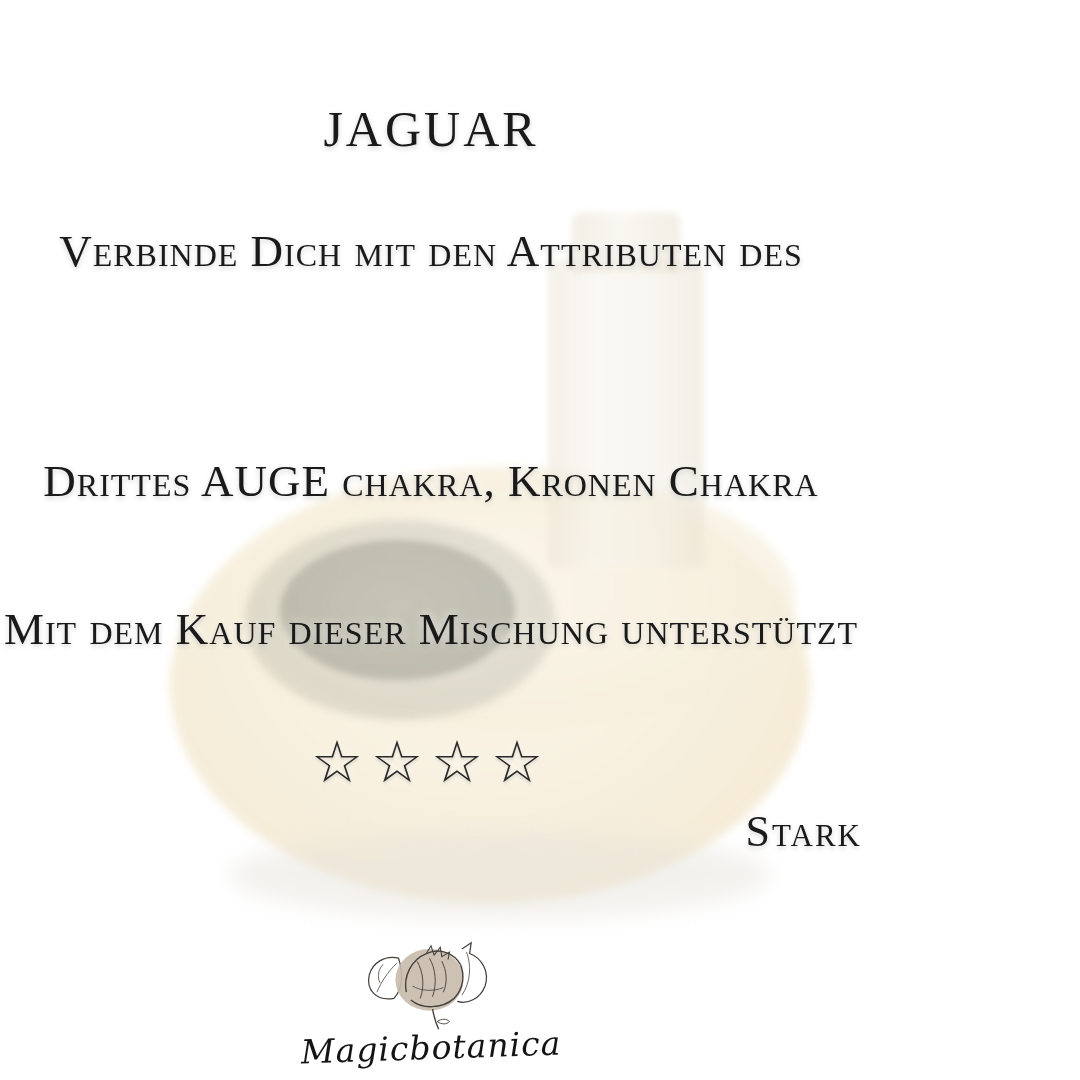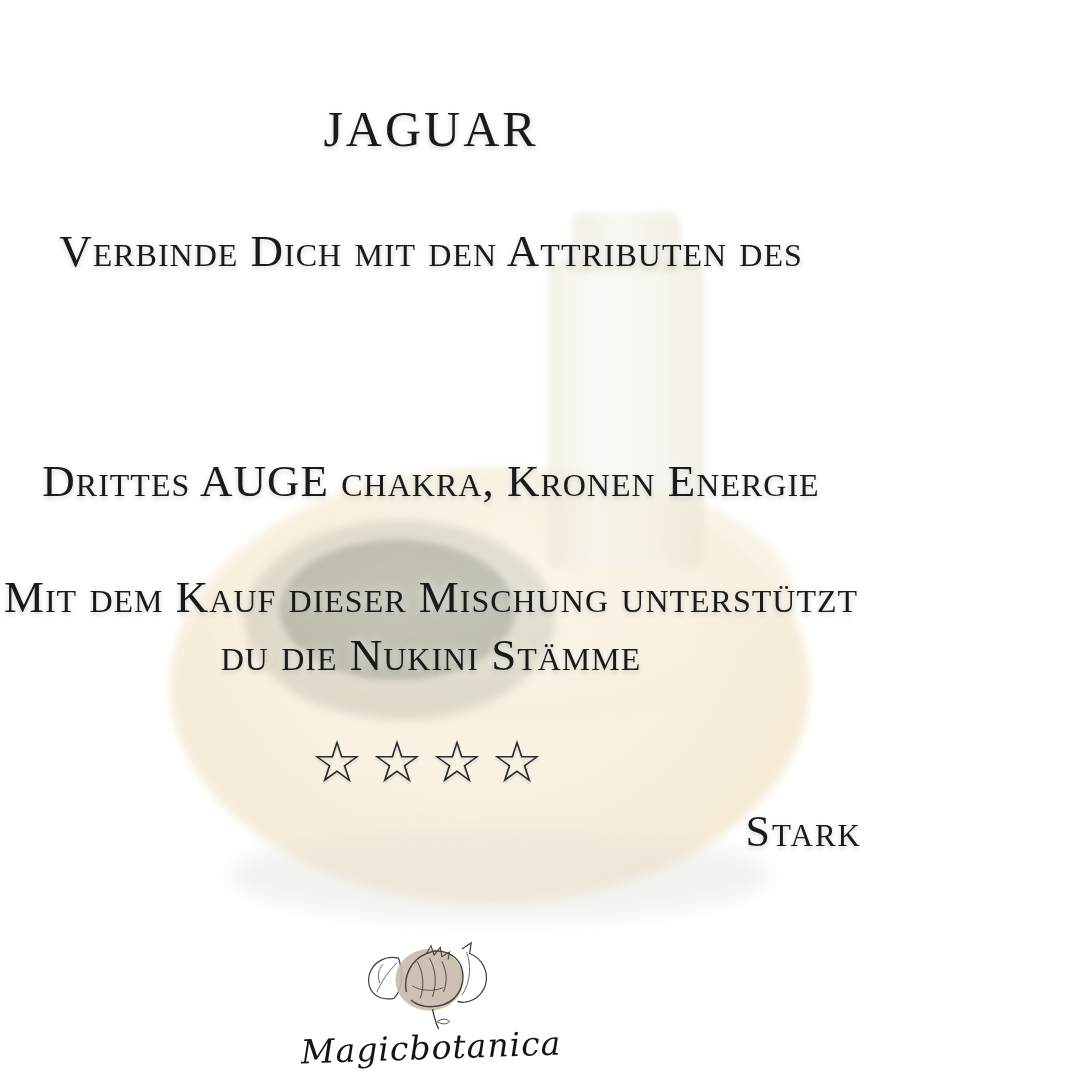--- a/index.html
+++ b/index.html
@@ -82,21 +82,21 @@
   .para {
     margin: 0;
     font-variant: small-caps;
     font-size: 45px;
     line-height: 58px;
     letter-spacing: 1px;
   }
   .para .line { display: block; }
   .para-attributes { top: 222px; }
   .para-chakra     { top: 452px; }
-  .para-support    { top: 568px; }
+  .para-support    { top: 600px; }
   .stars {
     top: 728px;
     font-family: "DejaVu Sans", sans-serif;
     font-size: 58px;
     letter-spacing: 8px;
     color: #2a2a2a;
     text-shadow: 0 0 8px rgba(255,255,255,0.9), 0 2px 3px rgba(0,0,0,0.18);
   }
   .strength {
     top: 806px;
@@ -137,26 +137,25 @@
     <div class="bottle-cap"></div>
   </div>
 
   <h1 class="tx title">JAGUAR</h1>
 
   <p class="tx para para-attributes">
     <span class="line">Verbinde Dich mit den Attributen des</span>
   </p>
 
   <p class="tx para para-chakra">
-    <span class="line">Drittes AUGE chakra, Kronen Energie</span>
+    <span class="line">Drittes AUGE chakra, Kronen Chakra</span>
   </p>
 
   <p class="tx para para-support">
     <span class="line">Mit dem Kauf dieser Mischung unterstützt</span>
-    <span class="line">du die Nukini Stämme</span>
   </p>
 
   <div class="tx stars">☆☆☆☆</div>
 
   <div class="tx strength">Stark</div>
 
   <footer class="logo">
     <svg width="170" height="96" viewBox="0 0 220 124" fill="none" xmlns="http://www.w3.org/2000/svg">
 
       <path d="M62 78 C38 82 26 66 30 48 C34 32 50 22 68 26 C74 44 74 66 62 78 Z" stroke="#45403c" stroke-width="1.6" fill="none"></path>

